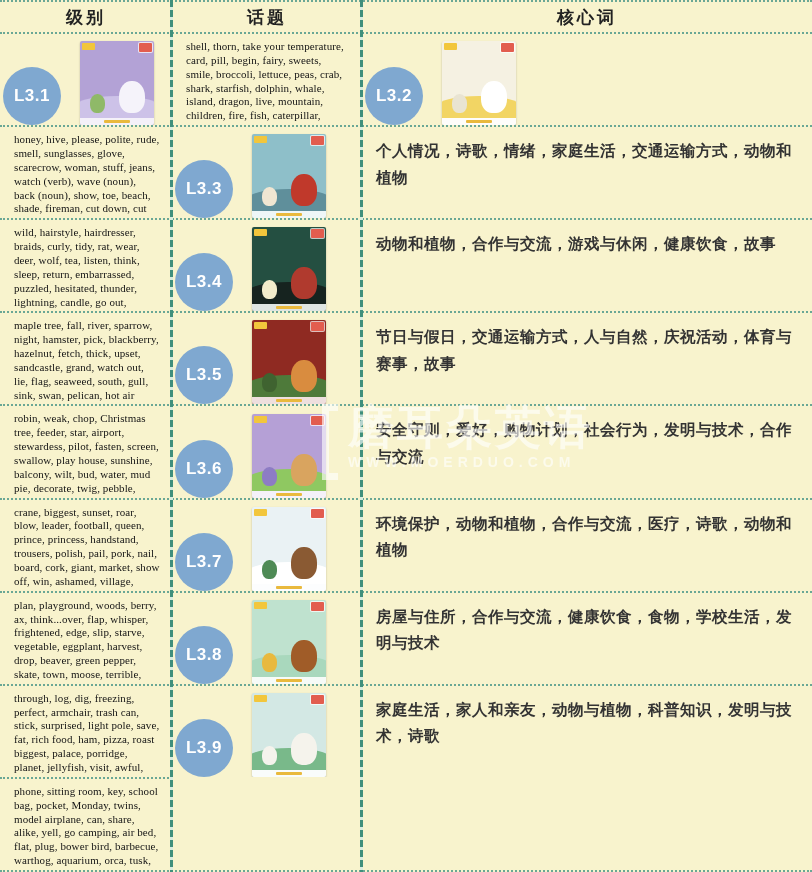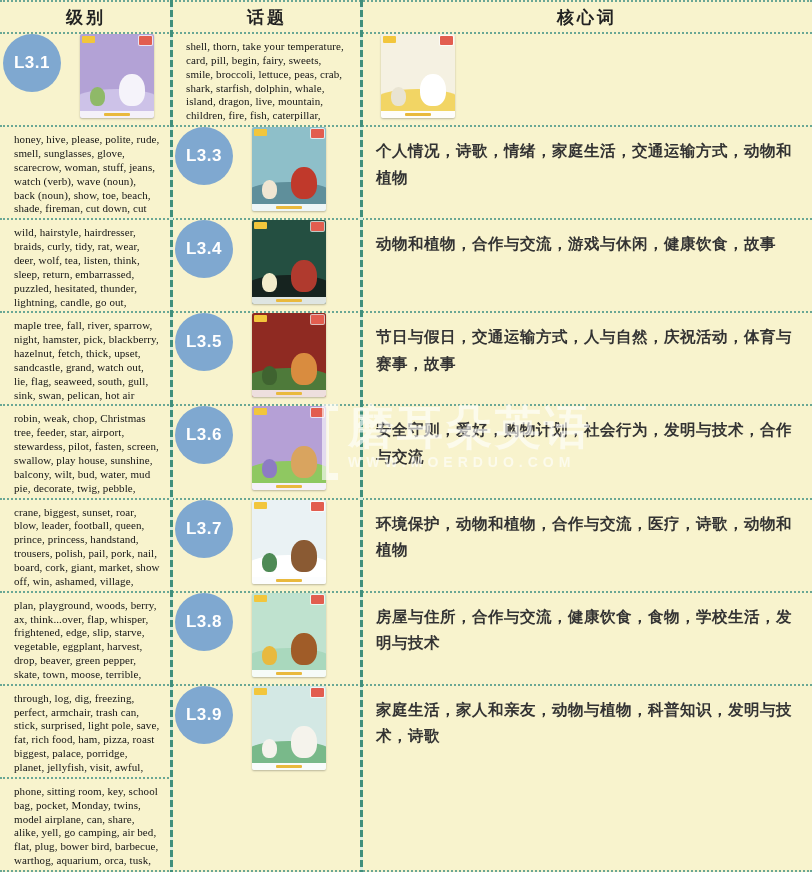--- a/index.html
+++ b/index.html
@@ -11,21 +11,21 @@
     display:grid;width:812px;height:872px;box-sizing:border-box;
     grid-template-columns:172px 190px 450px;
     grid-template-rows:30px repeat(9,1fr);
     border-top:2px dotted #6aa795;border-bottom:2px dotted #6aa795;
   }
   .hcell{
     display:flex;align-items:center;justify-content:center;
     font-size:17px;font-weight:700;color:#222;letter-spacing:3px;
   }
   .cell{border-top:2px dotted #6aa795;box-sizing:border-box;overflow:hidden;}
-  .cell-level{display:flex;align-items:flex-start;}
+  .cell-level{display:flex;align-items:flex-end;}
   .level-badge{
     width:58px;height:58px;border-radius:50%;background:#7fa8d0;
     margin-left:3px;flex:0 0 auto;
     display:flex;align-items:center;justify-content:center;
     color:#fff;font-size:17px;font-weight:700;letter-spacing:0.5px;
   }
   .cover{
     position:relative;width:74px;height:84px;margin-left:19px;flex:0 0 auto;
     border-radius:2px;box-shadow:0 1px 2px rgba(0,0,0,.25);overflow:hidden;
   }
@@ -84,20 +84,21 @@
       <div class="cover-strip">
             <i></i>
           </div>
     </div>
   </div>
   <div class="cell cell-words">
     <span class="words-text">shell, thorn, take your temperature, card, pill, begin, fairy, sweets, smile, broccoli, lettuce, peas, crab, shark, starfish, dolphin, whale, island, dragon, live, mountain, children, fire, fish, caterpillar, beetle, depressed, strong, laugh at, change, couch, flour, puff, sneeze, tug-of-war, blanket</span>
   </div>
 
   <div class="cell cell-level">
+    <div class="level-badge">L3.2</div>
     <div class="cover" style="background: rgb(245, 241, 226);">
       <i class="cover-tag"></i>
       <i class="cover-badge"></i>
       <div class="cover-title" style="color: rgb(226, 144, 110);"><i class="t1"></i><i class="t2"></i></div>
       <i class="cover-ground" style="background: rgb(242, 213, 100);"></i>
       <i class="cover-char" style="background: rgb(255, 255, 255);"></i>
       <i class="cover-char2" style="background: rgb(233, 228, 210);"></i>
       <div class="cover-strip">
             <i></i>
           </div>

